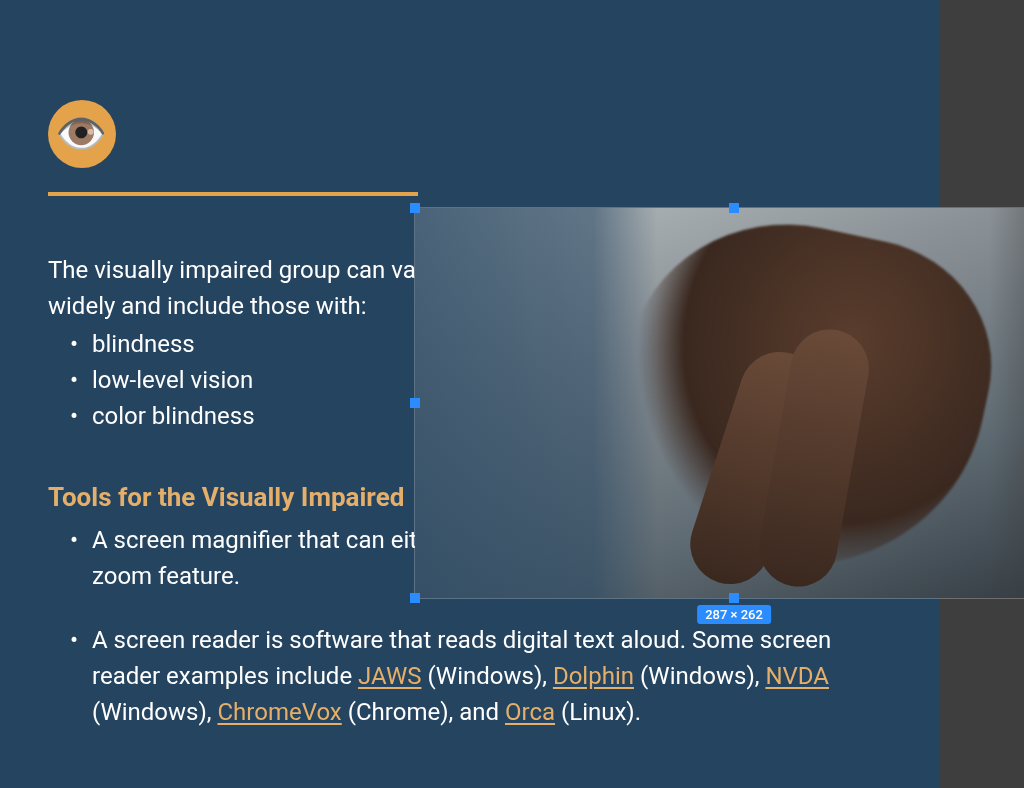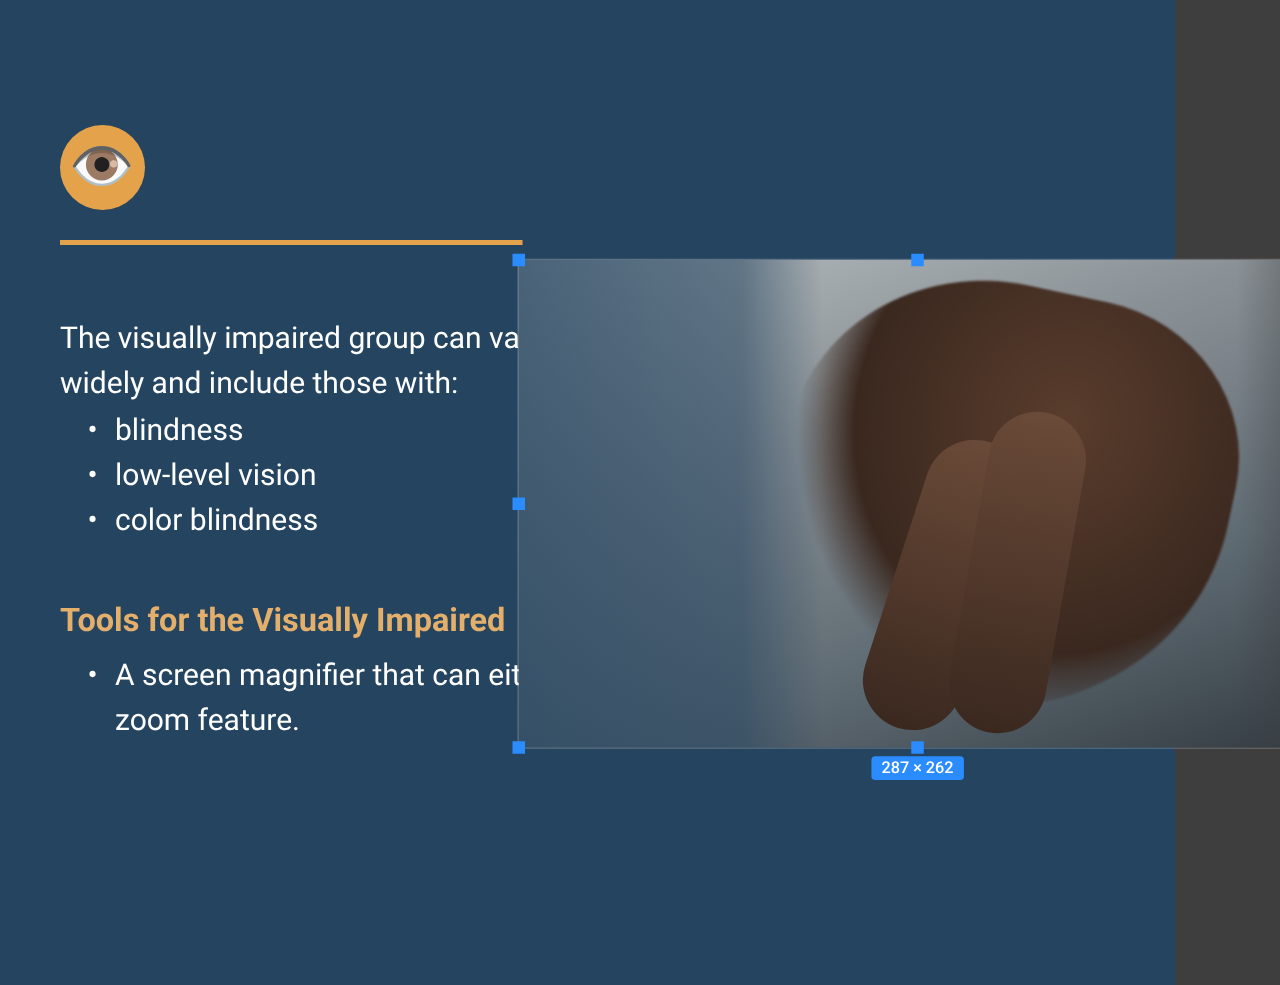--- a/index.html
+++ b/index.html
@@ -191,20 +191,21 @@
   <ul class="simple" id="impairments-list">
       <li>blindness</li>
       <li>low-level vision</li>
       <li>color blindness</li>
     </ul>
 
   <h2 class="subhead">Tools for the Visually Impaired</h2>
 
   <ul class="tools" id="tools-list">
       <li>A screen magnifier that can either be a physical magnifier or a software zoom feature.</li>
+      <li>A screen reader is software that reads digital text aloud. Some screen reader examples include <span class="lnk">JAWS</span> (Windows), <span class="lnk">Dolphin</span> (Windows), <span class="lnk">NVDA</span> (Windows), <span class="lnk">ChromeVox</span> (Chrome), and <span class="lnk">Orca</span> (Linux).</li>
     </ul>
 
 </div>
 
 <div class="img-wrap">
   <div class="img-surface">
     <div class="hand"></div>
     <div class="finger f1"></div>
     <div class="finger f2"></div>
   </div>

